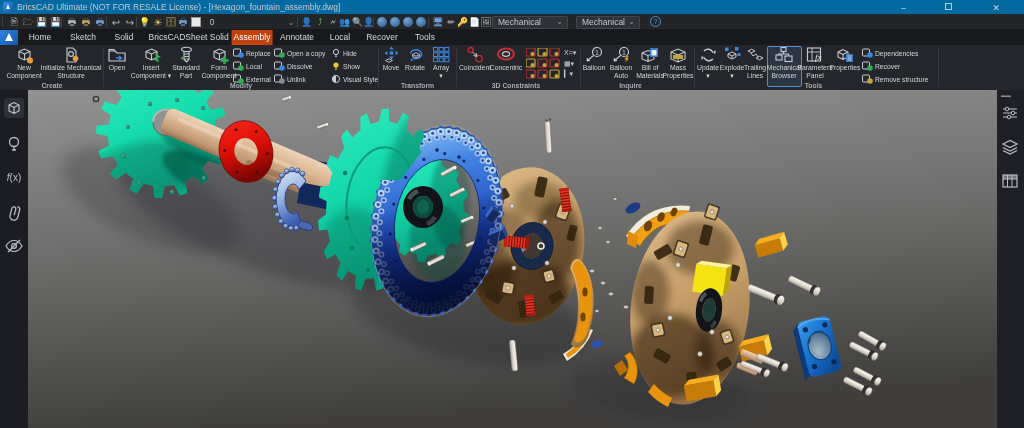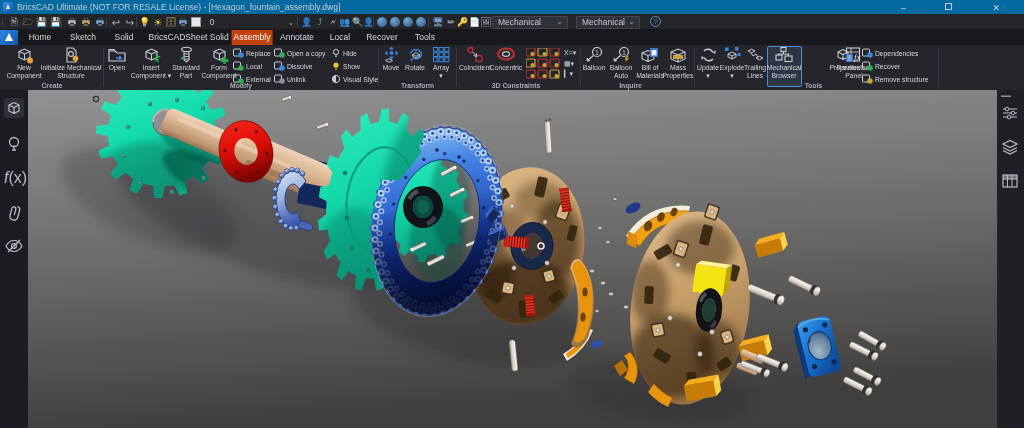--- a/index.html
+++ b/index.html
@@ -1091,21 +1091,21 @@
       <div class="abs mb" style="left:767px;top:1px;width:35px;height:41px"></div>
       <div class="btn" style="left:765px;width:38px;top:1px"><svg class="icon ico" width="22" height="18" viewBox="0 0 22 18">
           <rect x="8" y="1.5" width="5" height="4" fill="none" stroke="#c8ccd2" stroke-width="1.1"></rect>
           <rect x="3" y="9" width="6" height="5" fill="none" stroke="#c8ccd2" stroke-width="1.1"></rect>
           <rect x="12" y="10" width="7" height="5.5" fill="none" stroke="#c8ccd2" stroke-width="1.1"></rect>
           <path d="M10.5,5.5 V8 h-5 v1 M10.5,8 h5 v2" fill="none" stroke="#c8ccd2" stroke-width="1.1"></path>
         </svg><div class="lbl">
           <div>Mechanical</div>
           <div>Browser</div>
         </div></div>
-      <div class="btn" style="left:832px;width:44px;top:1px"><svg class="icon ico" width="20" height="18" viewBox="0 0 20 18">
+      <div class="btn" style="left:793px;width:44px;top:1px"><svg class="icon ico" width="20" height="18" viewBox="0 0 20 18">
           <rect x="2.5" y="2" width="13" height="13" fill="none" stroke="#c8ccd2" stroke-width="1.1"></rect>
           <path d="M2.5,6 h13 M7,2 v13" stroke="#c8ccd2" stroke-width="0.9"></path>
           <text x="10" y="14" font-size="9" font-style="italic" fill="#e8e8e8" font-family="Liberation Serif">fx</text>
         </svg><div class="lbl">
           <div>Parameters</div>
           <div>Panel</div>
         </div></div>
       <div class="btn" style="left:825px;width:40px;top:1px"><svg class="icon ico" width="20" height="18" viewBox="0 0 20 18">
           <path d="M3,6 l5,-2.5 5,2.5 v5 l-5,2.5 -5,-2.5 Z M3,6 l5,2.5 5,-2.5 M8,8.5 V14" fill="none" stroke="#c8ccd2" stroke-width="1.1"></path>
           <rect x="11" y="8" width="7" height="8" fill="#3a78c8"></rect>
@@ -1127,21 +1127,21 @@
         </svg> Remove structure</div>
     </div>
     <div class="abs" id="lbar">
 <div class="sic" style="top:8px;background:#2e3138;border-radius:3px;padding:2px"><svg width="16" height="16" viewBox="0 0 16 16">
           <path d="M3,5 L8,2.5 L13,5 L13,11 L8,13.5 L3,11 Z M3,5 L8,7.5 L13,5 M8,7.5 V13.5" fill="none" stroke="#c3c7cd" stroke-width="1.1"></path>
         </svg></div>
 <div class="sic" style="top:44px"><svg width="20" height="20" viewBox="0 0 20 20">
           <circle cx="10" cy="8" r="4.5" fill="none" stroke="#b9bdc3" stroke-width="1.3"></circle>
           <path d="M10,12.5 V16 m-2,0 h4" stroke="#b9bdc3" stroke-width="1.3"></path>
         </svg></div>
-<div class="sic" style="top:78px;color:#b9bdc3;font-size:16px;text-align:center;line-height:20px"><i>f</i>(x)</div>
+<div class="sic" style="top:78px;color:#b9bdc3;font-size:10px;text-align:center;line-height:20px"><i>f</i>(x)</div>
 <div class="sic" style="top:112px"><svg width="20" height="20" viewBox="0 0 20 20">
           <path d="M12,4 a3,3 0 0 1 3,3 v7 a4,4 0 0 1 -8,0 V7 a2,2 0 0 1 4,0 v6" fill="none" stroke="#b9bdc3" stroke-width="1.3" transform="rotate(15 10 10)"></path>
         </svg></div>
 <div class="sic" style="top:146px"><svg width="20" height="20" viewBox="0 0 20 20">
           <path d="M2,10 C4,6.5 7,4.5 10,4.5 s6,2 8,5.5 c-2,3.5 -5,5.5 -8,5.5 s-6,-2 -8,-5.5 Z" fill="none" stroke="#b9bdc3" stroke-width="1.2"></path>
           <circle cx="10" cy="10" r="2.4" fill="none" stroke="#b9bdc3" stroke-width="1.2"></circle>
           <path d="M4,16 L16,4" stroke="#b9bdc3" stroke-width="1.3"></path>
         </svg></div>
     </div>
     <div class="abs" id="rbar">

